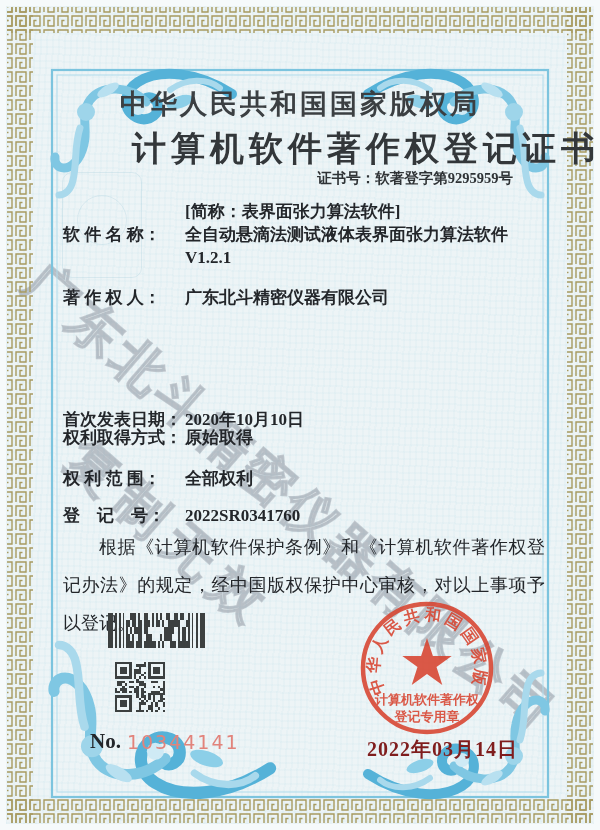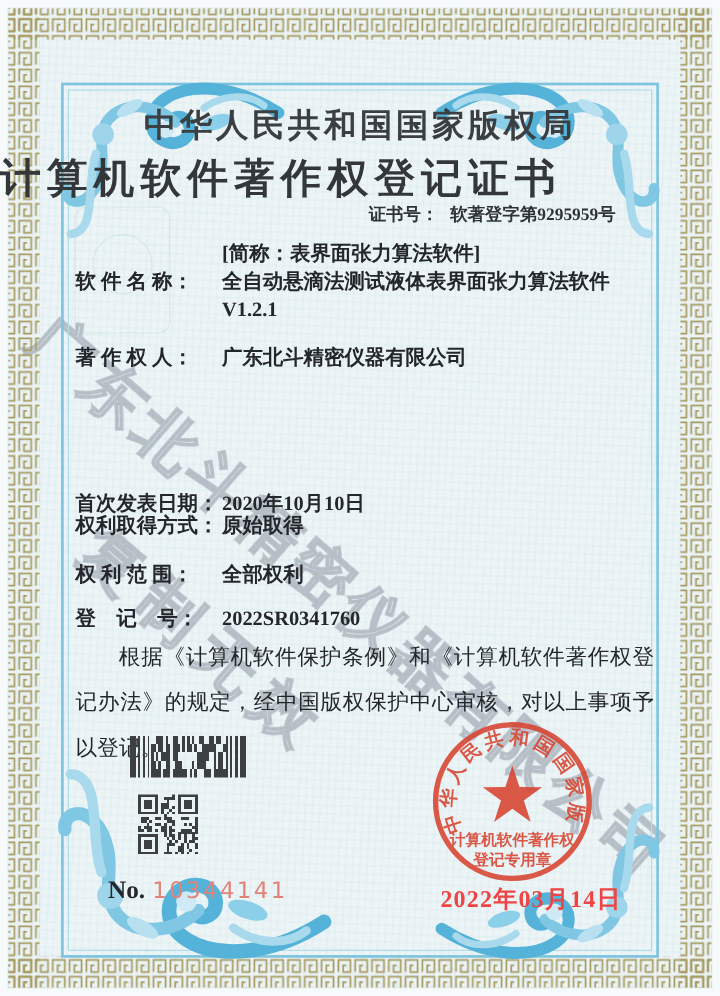--- a/index.html
+++ b/index.html
@@ -33,27 +33,27 @@
   .emblem-ghost::after{
     content:"";position:absolute;left:14px;top:22px;width:48px;height:48px;
     border:1px solid rgba(140,190,210,0.20);border-radius:50%;
   }
   .content{position:absolute;left:0;top:0;width:580px;height:830px;z-index:3;}
   .authority{
     position:absolute;left:0;top:86px;width:600px;text-align:center;
     font-size:27px;font-weight:700;letter-spacing:3px;color:#3b3f42;
   }
   .cert-title{
-    position:absolute;left:0;top:126px;width:600px;text-align:left;
+    position:absolute;left:0;top:126px;width:600px;text-align:right;
     font-size:34px;font-weight:700;letter-spacing:5px;color:#33373a;
   }
   .certno{
     position:absolute;right:67px;top:169px;font-size:14.5px;font-weight:700;color:#2f3336;
   }
-  .certno .lbl{margin-right:10px;}
+  .certno .lbl{}
   .field{position:absolute;left:63px;display:flex;align-items:center;}
   .field .flabel{
     width:122px;flex:0 0 122px;font-size:17px;font-weight:700;color:#23262a;white-space:nowrap;
   }
   .field .fvalue{font-size:17px;font-weight:700;color:#23262a;line-height:23px;}
   .statement{
     position:absolute;left:63px;top:528px;width:482px;
     font-size:18px;font-weight:400;color:#23262a;line-height:38px;text-indent:2em;
     text-align:justify;
   }
@@ -61,21 +61,21 @@
   .qr-box{position:absolute;left:115px;top:662px;width:50px;height:50px;}
   .serial{position:absolute;left:90px;top:729px;display:flex;align-items:center;}
   .serial .no{font-size:21px;color:#23262a;font-weight:700;margin-right:6px;}
   .serial .num{
     font-family:"DejaVu Sans","Liberation Sans",sans-serif;font-weight:400;
     font-size:19px;color:#e2837b;letter-spacing:2px;
   }
   .seal{position:absolute;left:357px;top:598px;width:140px;height:140px;z-index:4;}
   .issue-date{
     position:absolute;left:367px;top:736px;font-size:20px;font-weight:700;
-    letter-spacing:1px;color:#ef4444;z-index:5;
+    letter-spacing:1px;color:#7f1d1d;z-index:5;
   }
 </style>
 </head>
 <body>
 
 <div class="page">
   <div class="paper"></div>
 
   <div class="wm wm1">广东北斗精密仪器有限公司</div>
   <div class="wm wm2">复制无效</div>

